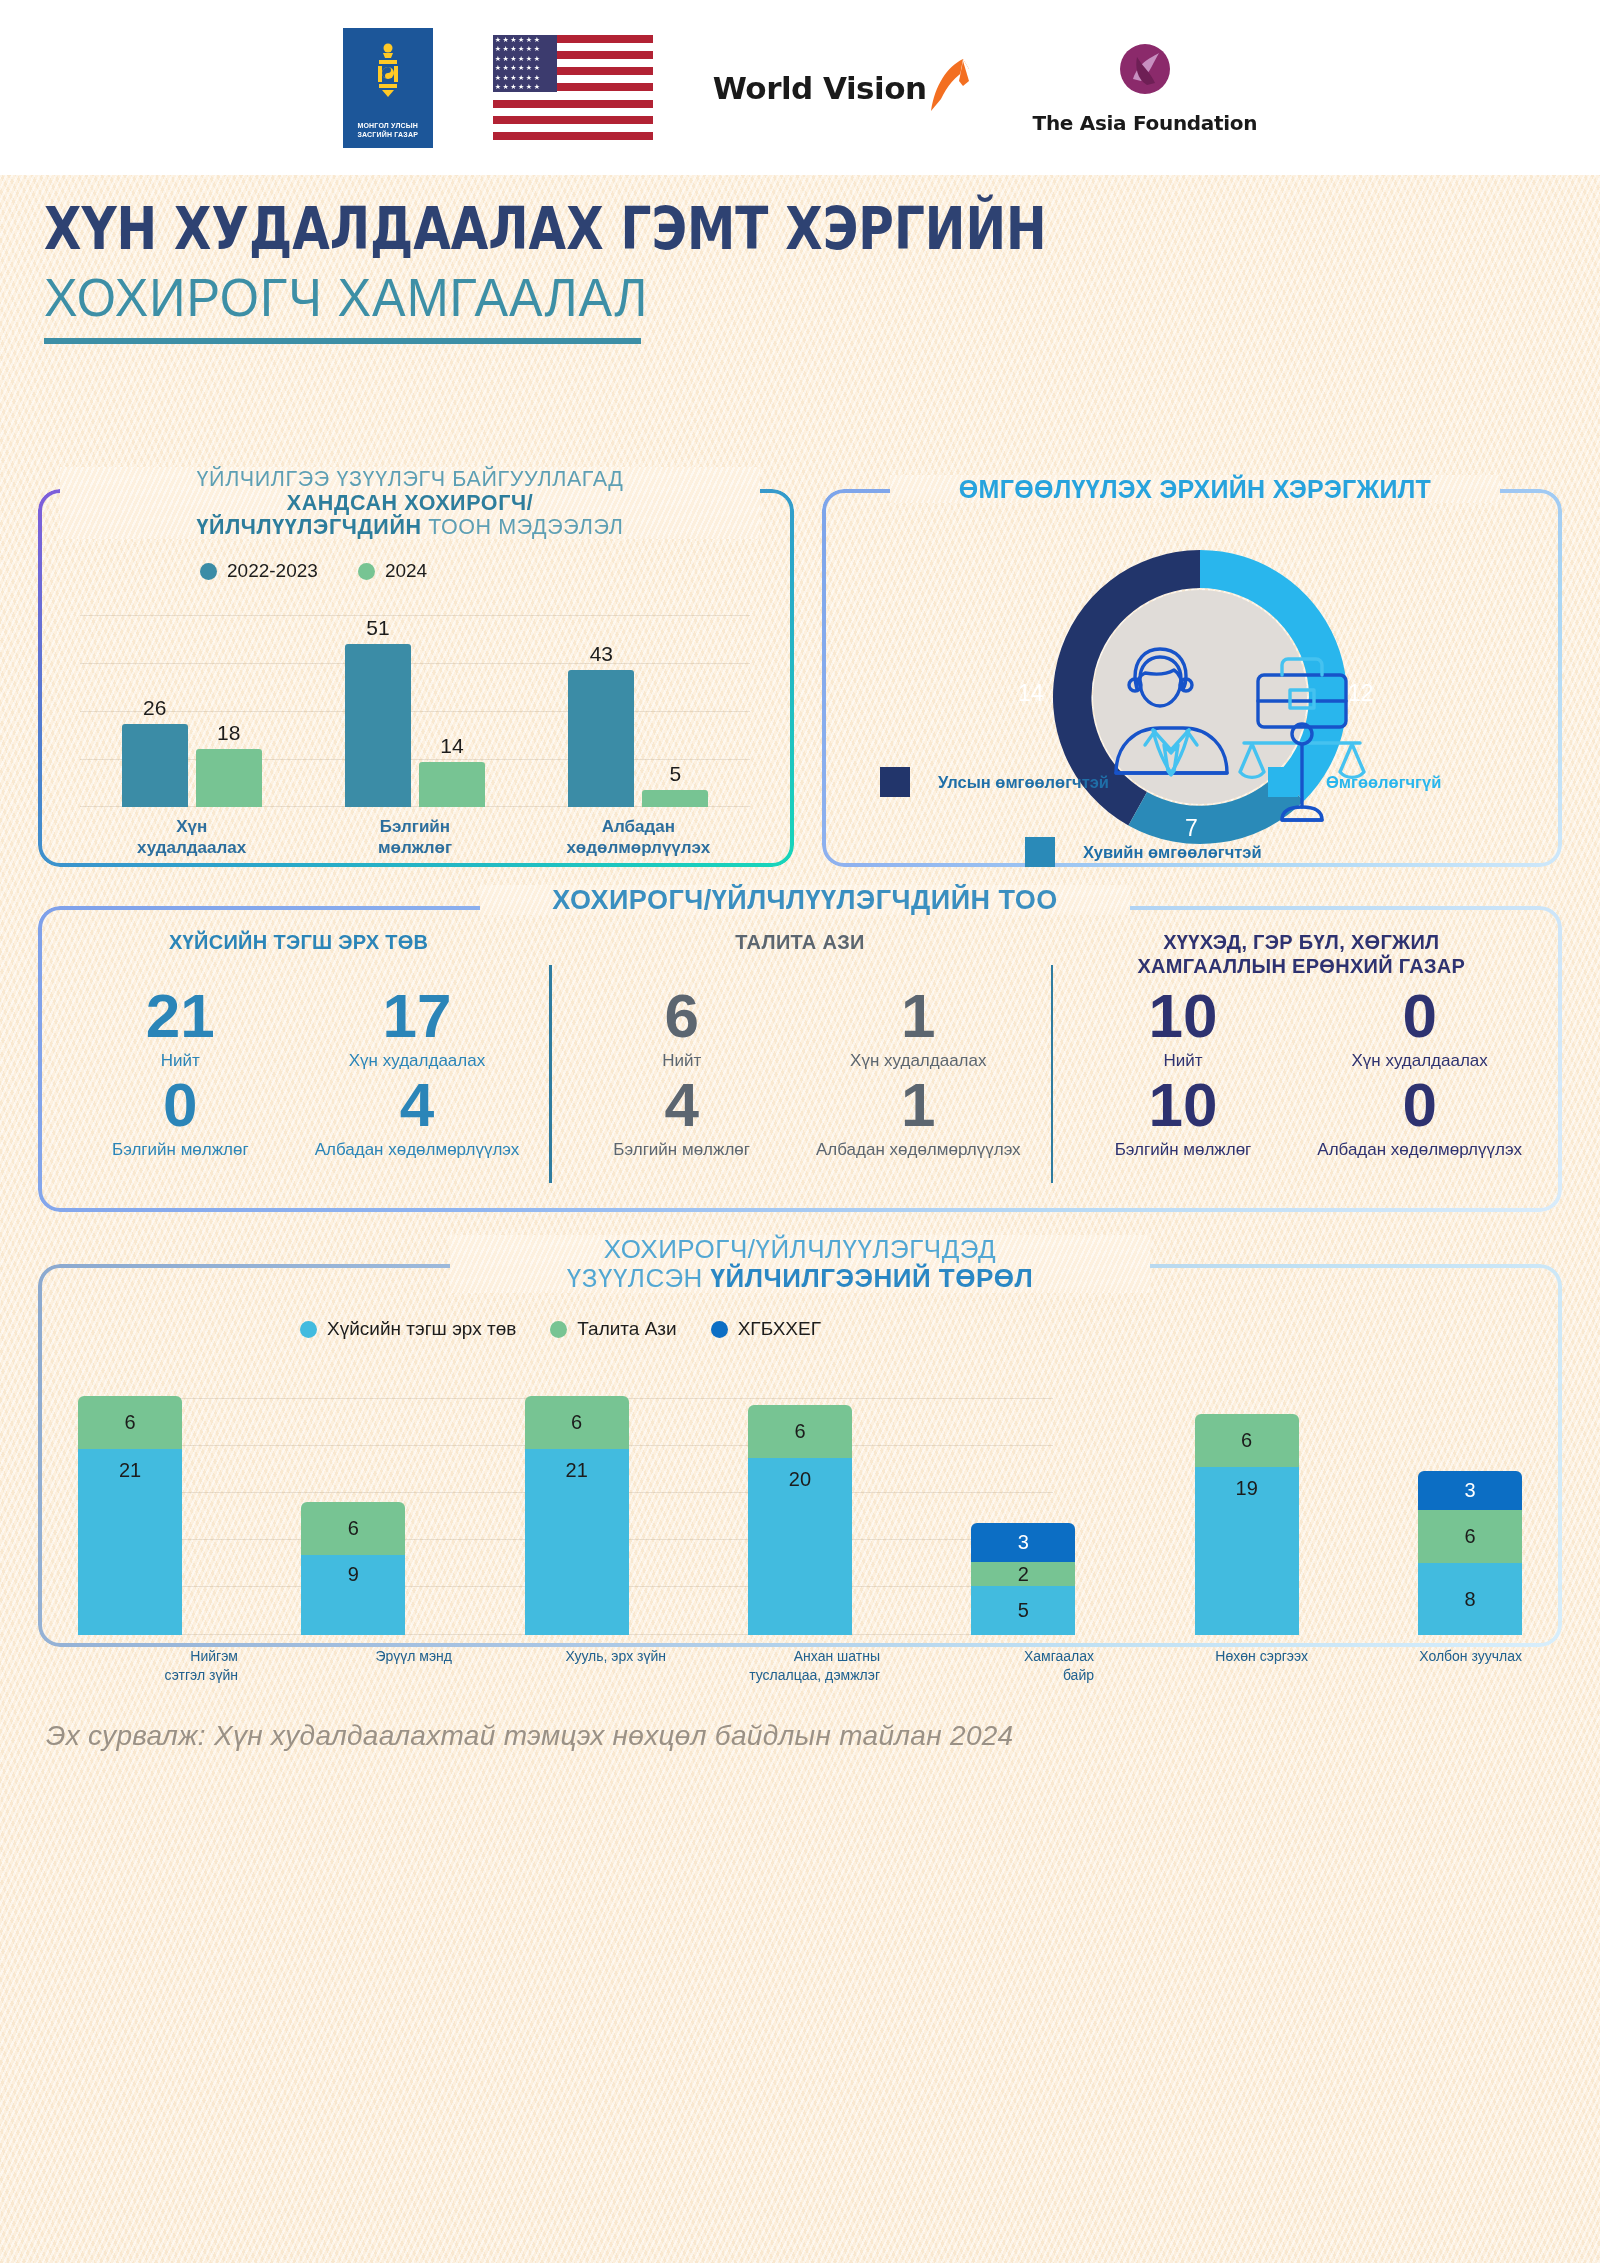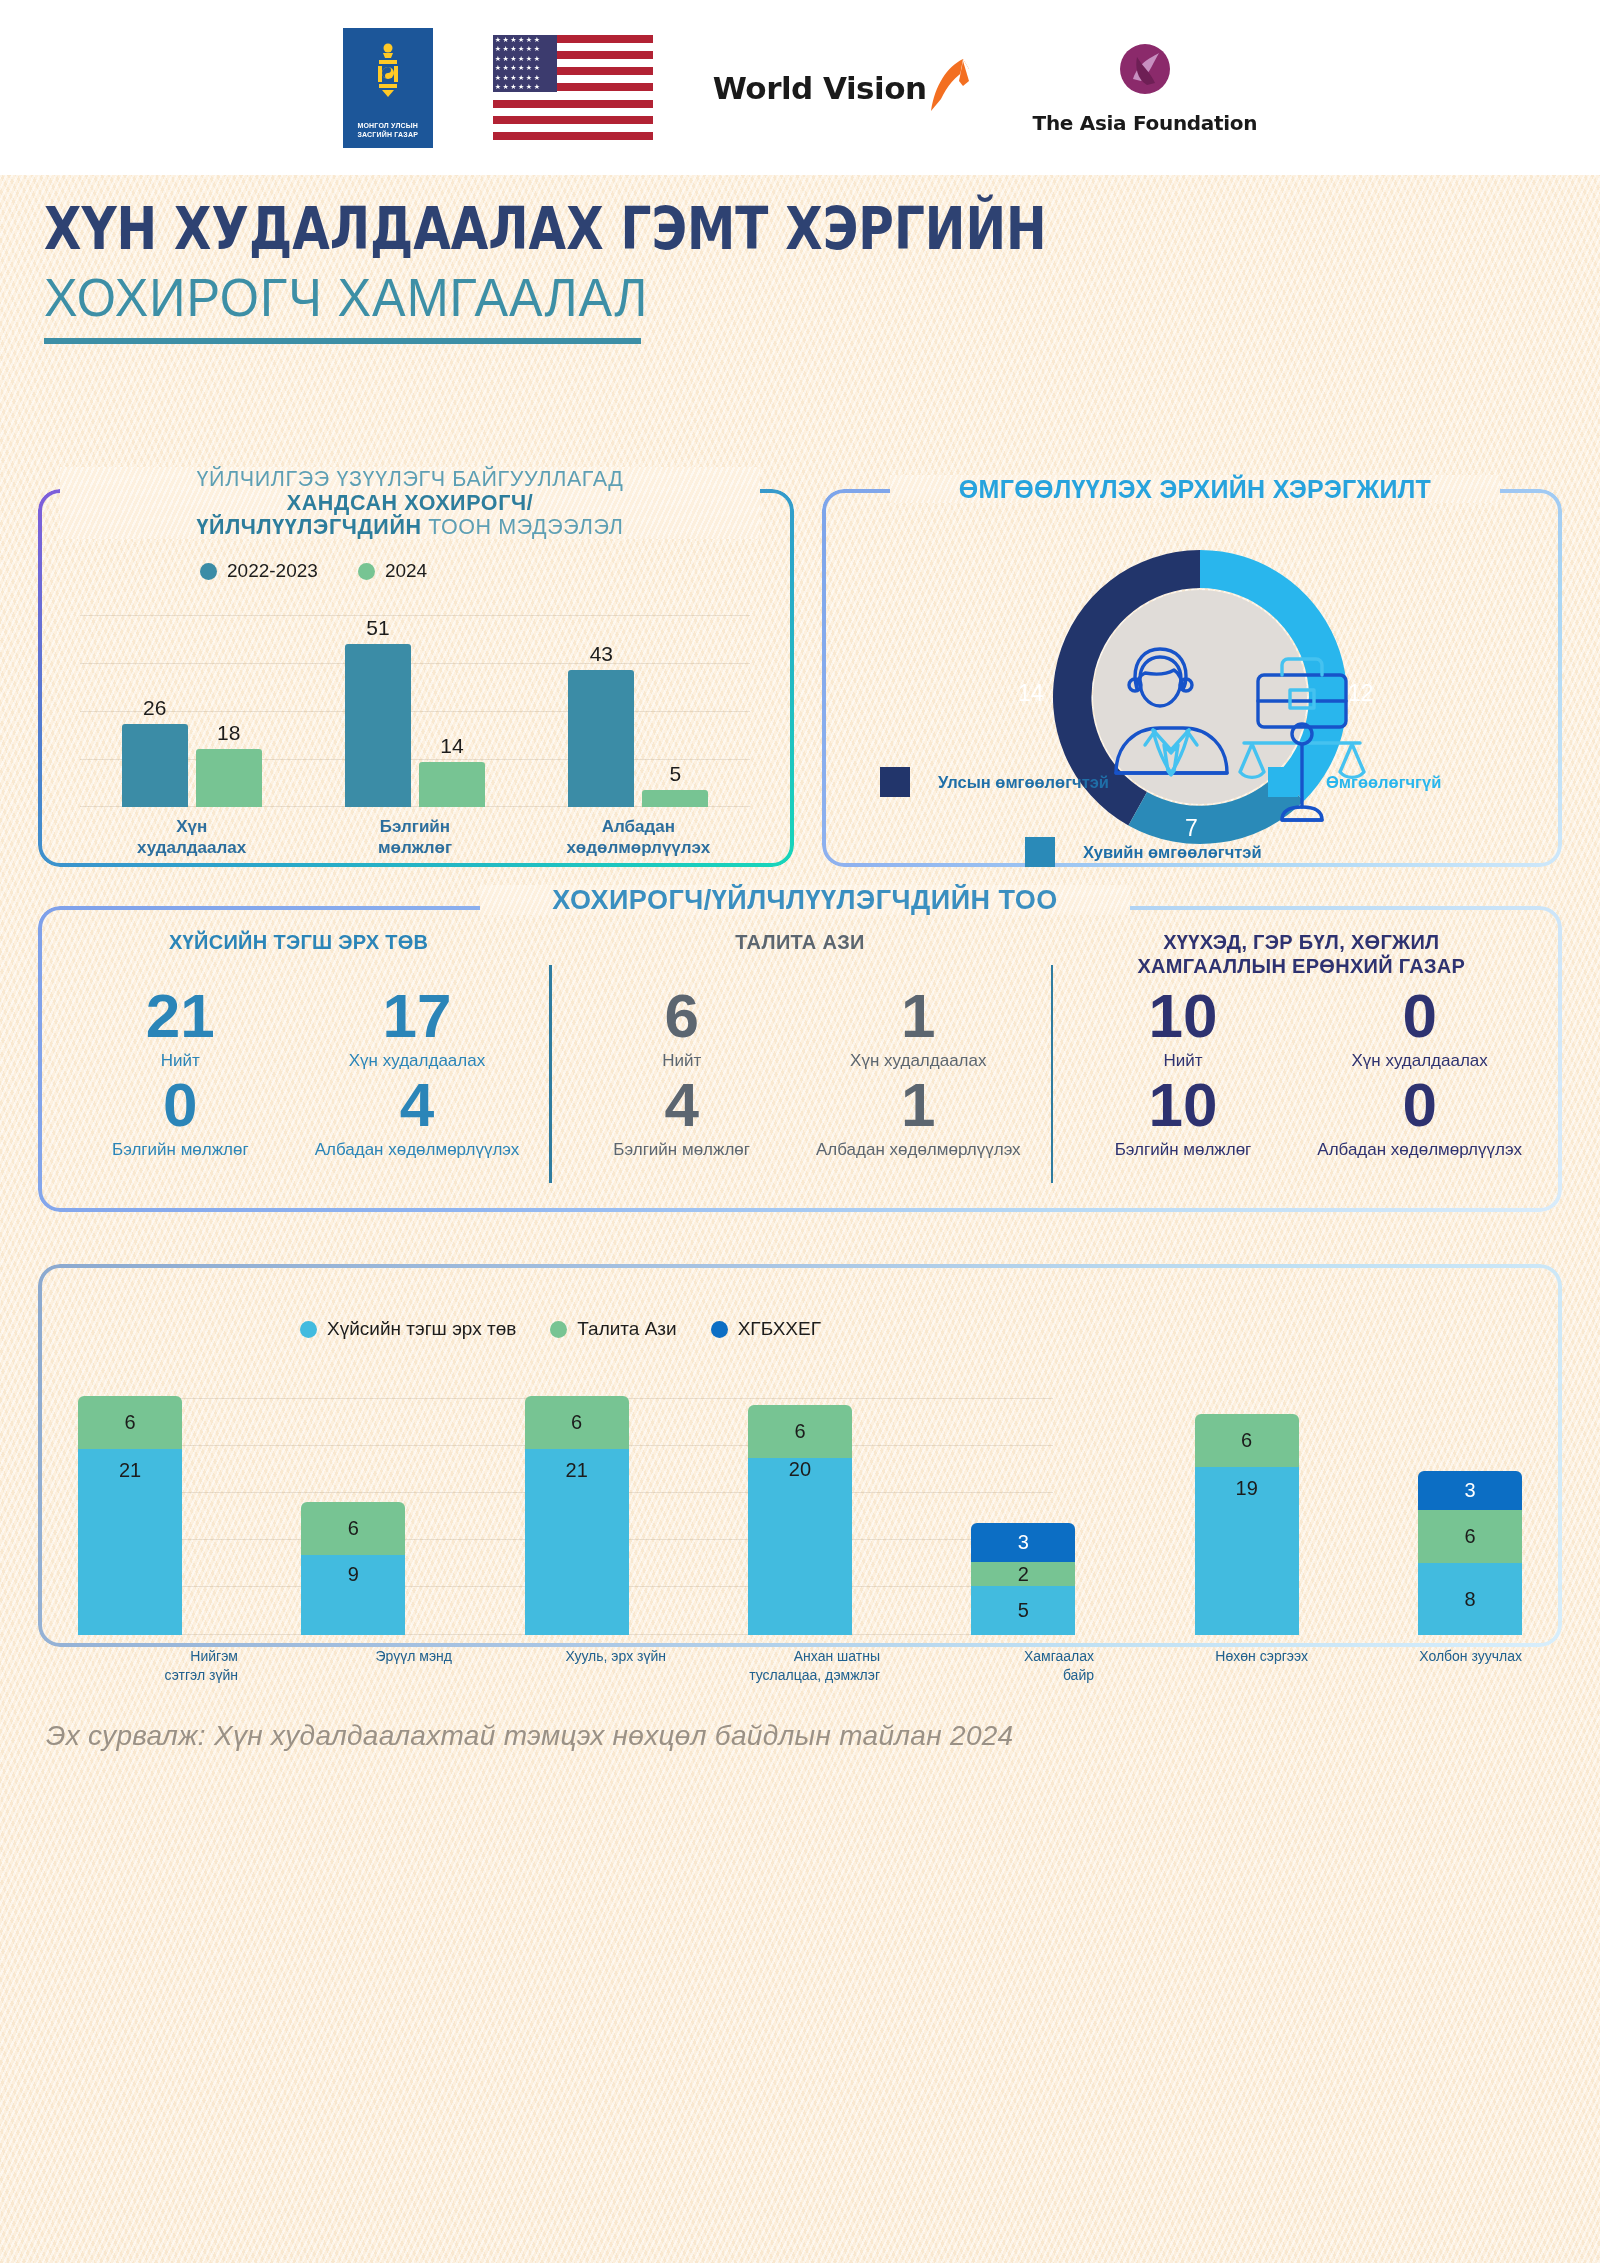--- a/index.html
+++ b/index.html
@@ -548,20 +548,24 @@
           <div class="stat-num">0</div>
           <div class="stat-lbl">Албадан хөдөлмөрлүүлэх</div>
         </div>
       </div>
     </div>
   </div>
 
   <div class="card" id="card-bottom">
     <div class="card-border"></div>
   </div>
+  <div class="card-title" id="bottom-title">
+    <span>ХОХИРОГЧ/ҮЙЛЧЛҮҮЛЭГЧДЭД</span><br>
+    <span>ҮЗҮҮЛСЭН </span><b>ҮЙЛЧИЛГЭЭНИЙ ТӨРӨЛ</b>
+  </div>
 
   <div id="bottom-legend">
     <div class="lg-item">
       <span class="lg-dot" style="background:#42bbdf"></span>
       <span>Хүйсийн тэгш эрх төв</span>
     </div>
     <div class="lg-item">
       <span class="lg-dot" style="background:#77c493"></span>
       <span>Талита Ази</span>
     </div>
@@ -592,21 +596,21 @@
       <div class="sseg" style="height:80px;background:#42bbdf;align-items:flex-start;padding-top:8px">9</div>
     </div>
 
     <div class="scol">
       <div class="sseg" style="height:53px;background:#77c493">6</div>
       <div class="sseg" style="height:186px;background:#42bbdf;align-items:flex-start;padding-top:10px">21</div>
     </div>
 
     <div class="scol">
       <div class="sseg" style="height:53px;background:#77c493">6</div>
-      <div class="sseg" style="height:177px;background:#42bbdf;align-items:flex-start;">20</div>
+      <div class="sseg" style="height:177px;background:#42bbdf;align-items:flex-start;padding-top:10px">20</div>
     </div>
 
     <div class="scol">
       <div class="sseg" style="height:39px;background:#0c6ec4;color:#ffffff">3</div>
       <div class="sseg" style="height:24px;background:#77c493">2</div>
       <div class="sseg" style="height:49px;background:#42bbdf">5</div>
     </div>
 
     <div class="scol">
       <div class="sseg" style="height:53px;background:#77c493">6</div>

